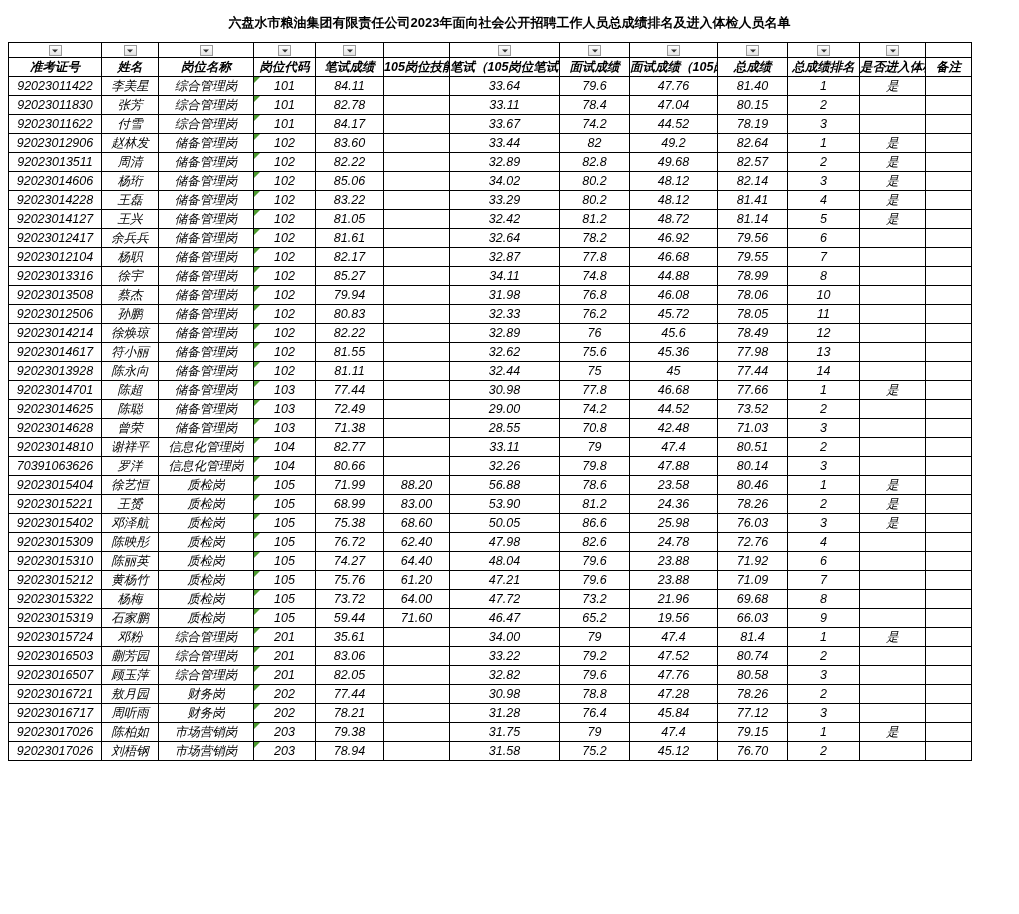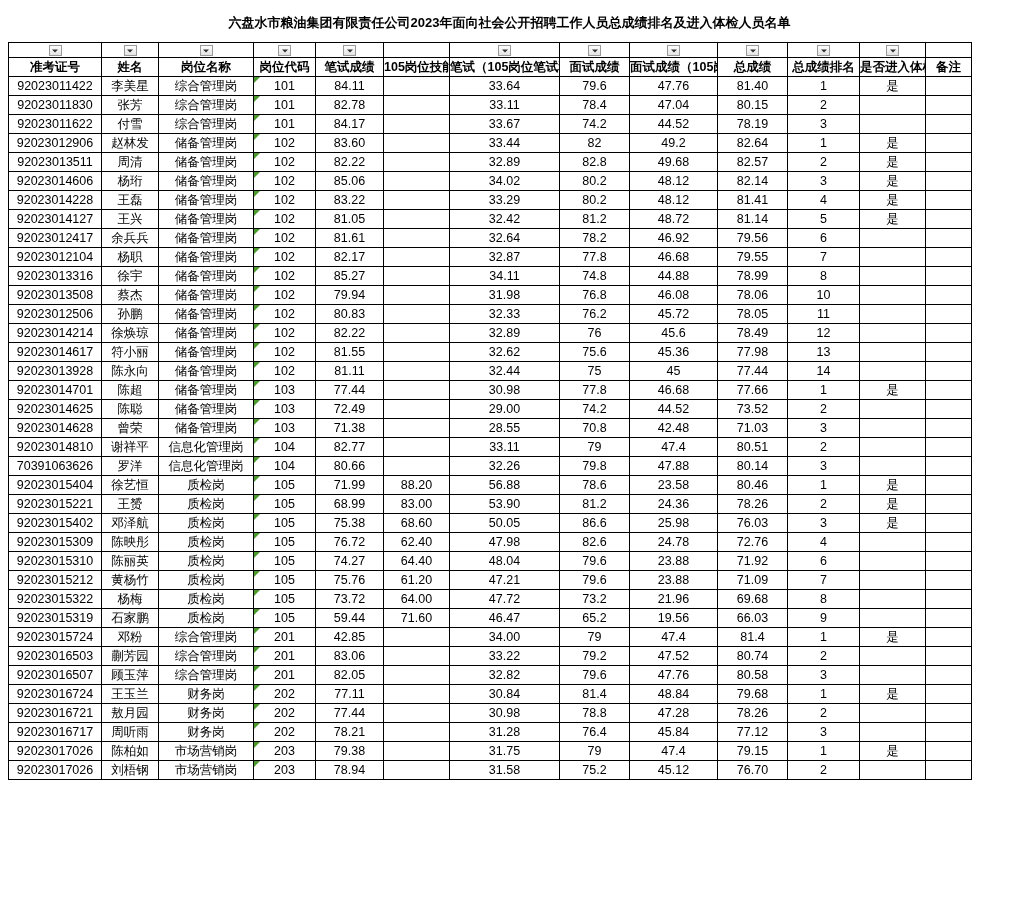--- a/index.html
+++ b/index.html
@@ -24,20 +24,21 @@
     font-weight: bold;
     font-size: 13px;
     letter-spacing: 0px;
     padding: 14px 0 10px 0;
     white-space: nowrap;
   }
   table.grid {
     border-collapse: collapse;
     width: 856px;
     table-layout: fixed;
+    font-style: italic;
   }
   table.grid th, table.grid td {
     border: 1px solid #000;
     font-size: 12.5px;
     padding: 0;
     text-align: center;
     vertical-align: middle;
     line-height: 1.15;
     height: 18px;
     overflow: hidden;
@@ -584,21 +585,21 @@
           <td>66.03</td>
           <td>9</td>
           <td></td>
           <td></td>
         </tr>
         <tr>
           <td>92023015724</td>
           <td>邓粉</td>
           <td>综合管理岗</td>
           <td class="has-marker">201</td>
-          <td>42.85</td>
+          <td>35.61</td>
           <td></td>
           <td>34.00</td>
           <td>79</td>
           <td>47.4</td>
           <td>81.4</td>
           <td>1</td>
           <td>是</td>
           <td></td>
         </tr>
         <tr>
@@ -625,35 +626,20 @@
           <td></td>
           <td>32.82</td>
           <td>79.6</td>
           <td>47.76</td>
           <td>80.58</td>
           <td>3</td>
           <td></td>
           <td></td>
         </tr>
         <tr>
-          <td>92023016724</td>
-          <td>王玉兰</td>
-          <td>财务岗</td>
-          <td class="has-marker">202</td>
-          <td>77.11</td>
-          <td></td>
-          <td>30.84</td>
-          <td>81.4</td>
-          <td>48.84</td>
-          <td>79.68</td>
-          <td>1</td>
-          <td>是</td>
-          <td></td>
-        </tr>
-        <tr>
           <td>92023016721</td>
           <td>敖月园</td>
           <td>财务岗</td>
           <td class="has-marker">202</td>
           <td>77.44</td>
           <td></td>
           <td>30.98</td>
           <td>78.8</td>
           <td>47.28</td>
           <td>78.26</td>

